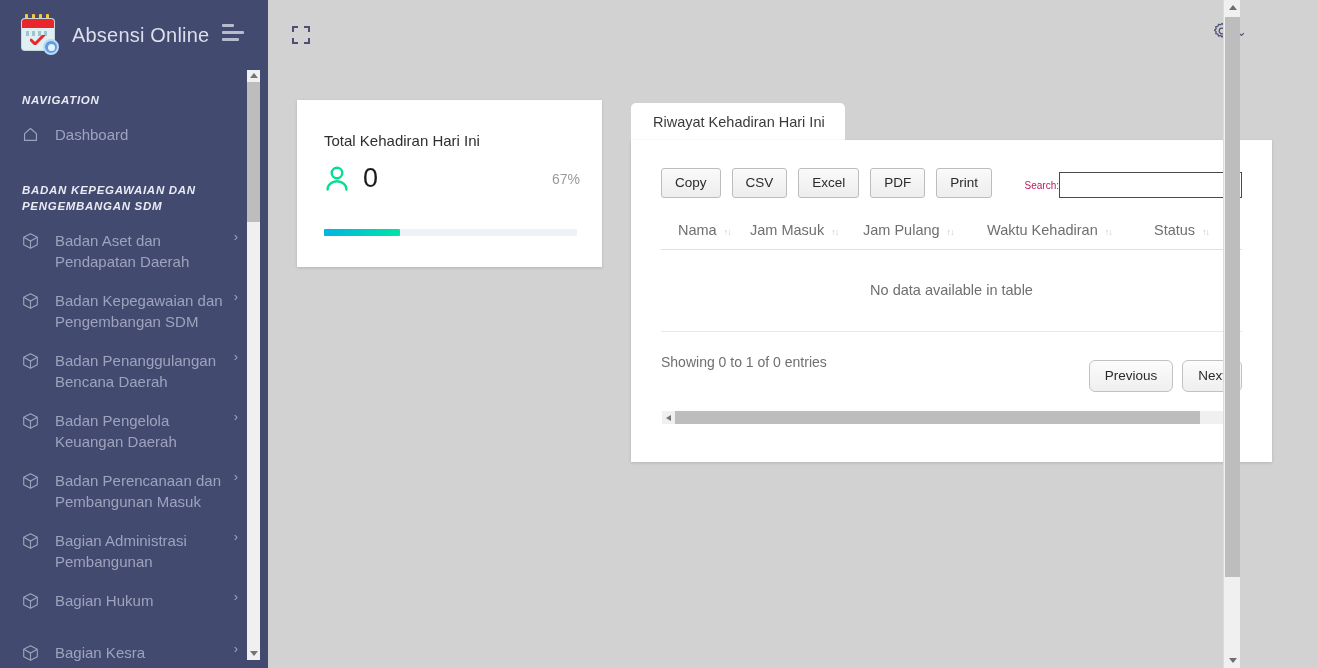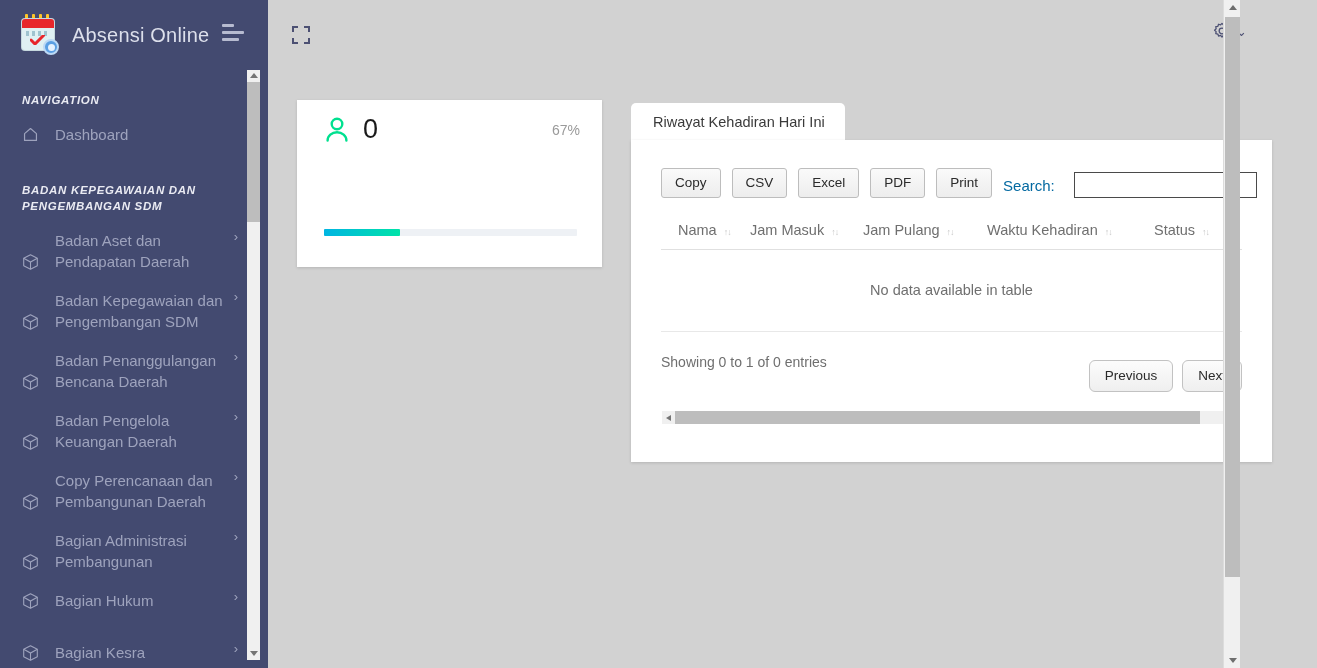--- a/index.html
+++ b/index.html
@@ -90,21 +90,21 @@
     overflow: hidden;
   }
   .nav-head {
     color: #e9eaf2; font-size: 11.5px; font-weight: bold;
     letter-spacing: .7px; padding: 24px 20px 6px 22px;
     line-height: 1.45;
     font-style: italic;
   }
   .nav-head.section { padding-top: 28px; padding-right: 40px; }
   .nav-item {
-    display: flex; align-items: flex-end;
+    display: flex; align-items: flex-start;
     padding: 7px 28px 7px 22px;
     color: #9ea3bd; font-size: 15px; line-height: 21px;
     cursor: pointer; position: relative;
     min-height: 34px;
   }
   .nav-item .ico {
     flex: 0 0 20px; width: 20px; height: 21px;
     display: flex; align-items: center; justify-content: flex-start;
     margin-right: 13px;
   }
@@ -231,21 +231,21 @@
     background: linear-gradient(to bottom, #fafafa 0%, #ededed 100%);
     padding: 6px 13px 7px 13px;
     font-size: 13.5px; color: #2b2b2b;
     border-radius: 3px; margin-right: 11px;
     cursor: pointer;
     font-family: "Liberation Sans", sans-serif;
   }
   .search-wrap {
     margin-left: auto; display: flex; align-items: center;
   }
-  .search-label { font-size: 15px; color: #0369a1; margin-right: 19px; }
+  .search-label { font-size: 10px; color: #be185d; margin-right: 0; }
   .search-input {
     width: 183px; height: 26px;
     border: 1.5px solid #4a4a4a;
     background: #fff;
     font-size: 13px; padding: 0 5px;
     font-family: "Liberation Sans", sans-serif;
     outline: none;
   }
 
   .thead {
@@ -429,21 +429,21 @@
         <span class="chev">›</span>
       </div>
 
       <div class="nav-item tall">
         <span class="ico">
           <svg width="17" height="18" viewBox="0 0 20 21">
               <path d="M10 2 L18 6.2 L18 14.8 L10 19 L2 14.8 L2 6.2 Z" fill="none" stroke="#9ea3bd" stroke-width="1.3" stroke-linejoin="round"></path>
               <path d="M2 6.2 L10 10.5 L18 6.2 M10 10.5 L10 19" fill="none" stroke="#9ea3bd" stroke-width="1.3"></path>
             </svg>
         </span>
-        <span class="lbl">Copy Perencanaan dan Pembangunan Daerah</span>
+        <span class="lbl">Badan Perencanaan dan Pembangunan Masuk</span>
         <span class="chev">›</span>
       </div>
 
       <div class="nav-item tall">
         <span class="ico">
           <svg width="17" height="18" viewBox="0 0 20 21">
               <path d="M10 2 L18 6.2 L18 14.8 L10 19 L2 14.8 L2 6.2 Z" fill="none" stroke="#9ea3bd" stroke-width="1.3" stroke-linejoin="round"></path>
               <path d="M2 6.2 L10 10.5 L18 6.2 M10 10.5 L10 19" fill="none" stroke="#9ea3bd" stroke-width="1.3"></path>
             </svg>
         </span>
@@ -494,20 +494,21 @@
         <path d="M12 8.2 A3.8 3.8 0 1 0 12 15.8 A3.8 3.8 0 1 0 12 8.2 Z" fill="none" stroke="#4c5073" stroke-width="1.7"></path>
         <path d="M12 1.8 l1.9 2.1 2.7-0.9 0.9 2.7 2.8 0.5 -0.5 2.8 2.1 1.9 -2.1 1.9 0.5 2.8 -2.8 0.5 -0.9 2.7 -2.7-0.9 -1.9 2.1 -1.9-2.1 -2.7 0.9 -0.9-2.7 -2.8-0.5 0.5-2.8 -2.1-1.9 2.1-1.9 -0.5-2.8 2.8-0.5 0.9-2.7 2.7 0.9 Z" fill="none" stroke="#4c5073" stroke-width="1.7" stroke-linejoin="round"></path>
       </svg>
       <span class="gear-caret">⌄</span>
     </div>
   </div>
 
   <div class="main">
 
     <div class="stat-card">
+      <div class="stat-title">Total Kehadiran Hari Ini</div>
       <div class="stat-row">
         <svg width="26" height="27" viewBox="0 0 26 27">
           <circle cx="13" cy="8" r="5.3" fill="none" stroke="#00e08f" stroke-width="2.4"></circle>
           <path d="M3.6 24.5 a9.4 8.2 0 0 1 18.8 0" fill="none" stroke="#00e08f" stroke-width="2.4" stroke-linecap="round"></path>
         </svg>
         <div class="stat-num">0</div>
         <div class="stat-pct">67%</div>
       </div>
       <div class="bar-outer">
         <div class="bar-fill" id="barFill" style="width: 30%;"></div>

